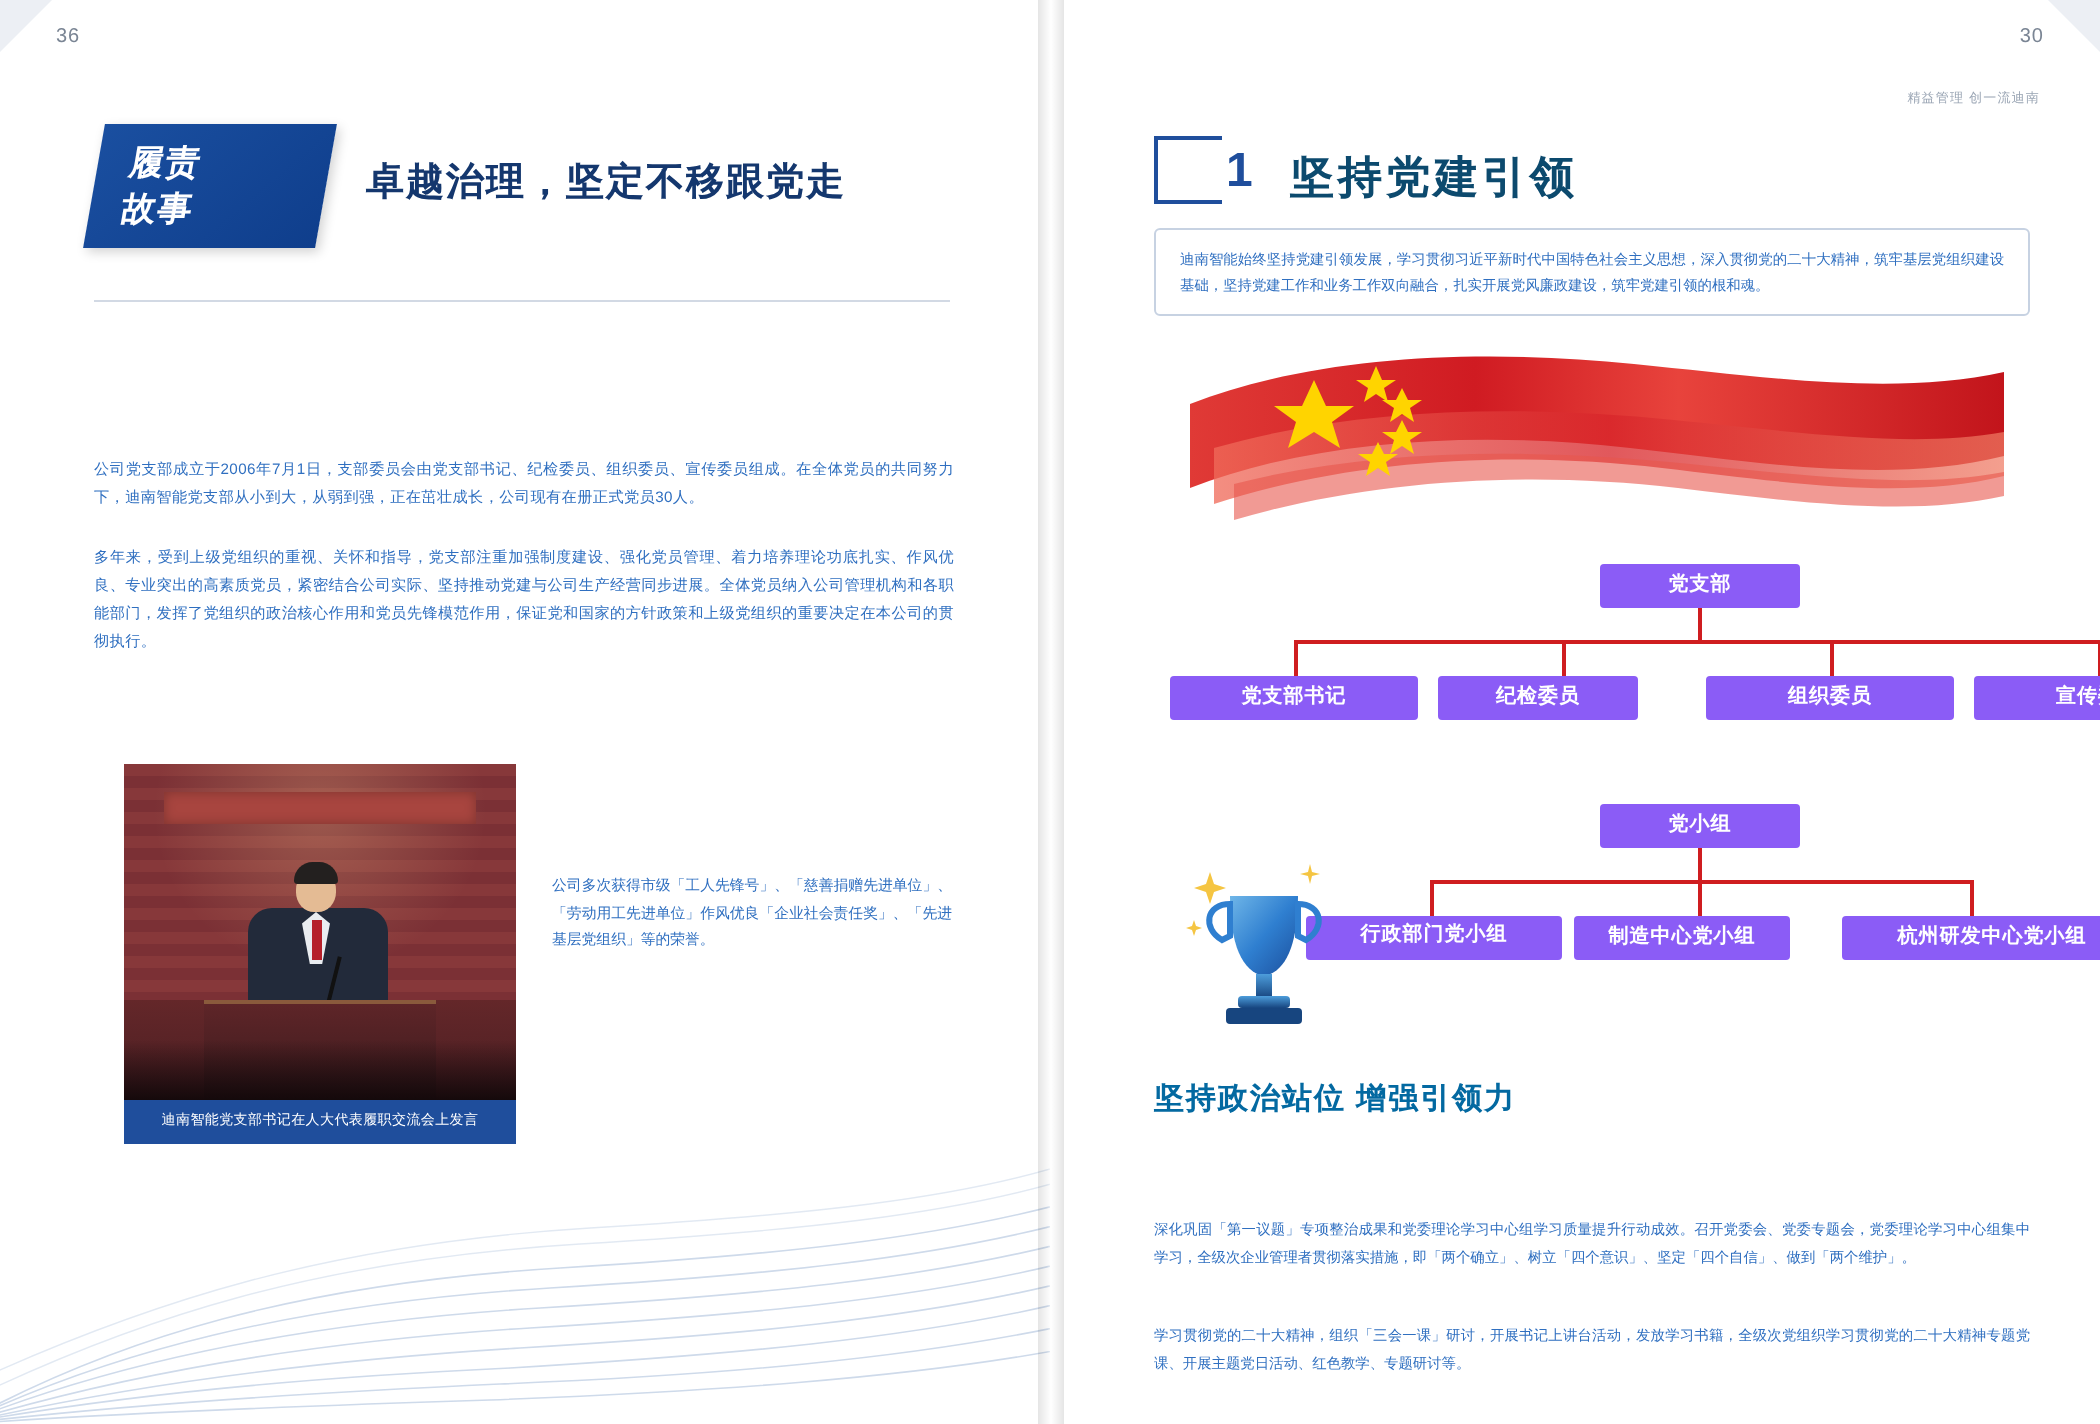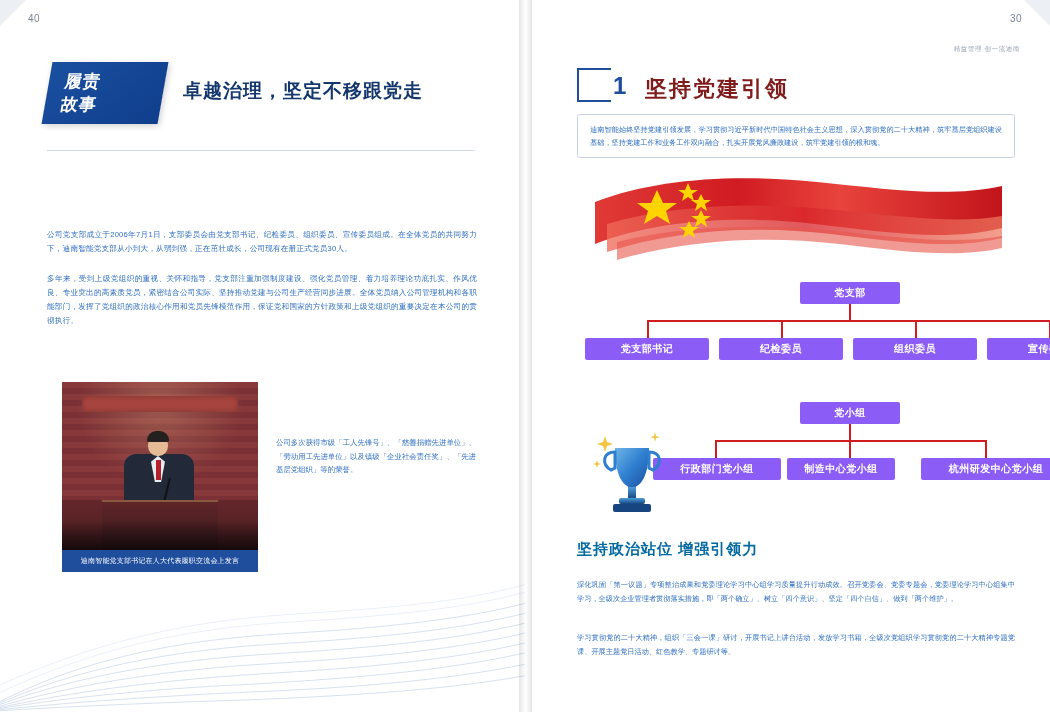--- a/index.html
+++ b/index.html
@@ -206,21 +206,21 @@
     width: 34px; height: 34px;
     border: 2px solid #1f4e9c;
     border-right: none;
   }
   .sec-num {
     position: absolute; left: 88px; top: 72px;
     font-size: 24px; font-weight: bold; color: #1f4e9c;
   }
   .sec-title {
     position: absolute; left: 120px; top: 74px;
-    font-size: 22px; font-weight: bold; color: #7f1d1d; letter-spacing: 2px;
+    font-size: 22px; font-weight: bold; color: #0c4a6e; letter-spacing: 2px;
   }
   .intro-box {
     position: absolute; left: 52px; top: 114px;
     width: 438px; min-height: 44px;
     border: 1px solid #c7d2e2;
     border-radius: 3px;
     padding: 8px 12px;
     font-size: 7.2px;
     line-height: 13px;
     color: #2f6fc0;
@@ -261,33 +261,33 @@
   .sub-underline {
     position: absolute; left: 52px; top: 561px;
     width: 170px; height: 5px;
     background: #e3e9f2;
     z-index: -1;
   }
   .rpara {
     position: absolute; left: 52px;
     width: 438px;
     font-size: 7.2px; line-height: 13.5px;
-    color: #2f6fc0; text-align: justify;
+    color: #2f6fc0; text-align: justify; margin-top: 30px;
   }
   .rp1 { top: 578px; }
   .rp2 { top: 631px; }
 </style>
 </head>
 <body>
 
 <div id="page">
 
   <div class="page-left">
     <div class="corner-tri l"></div>
-    <div class="pnum left">40</div>
+    <div class="pnum left">36</div>
 
     <div class="badge-wrap">
       <div class="badge-outline"></div>
       <div class="badge-blue"></div>
       <div class="badge-text">
         <div>履责</div>
         <div>故事</div>
       </div>
       <div class="badge-title">卓越治理，坚定不移跟党走</div>
     </div>
@@ -303,21 +303,21 @@
       <div class="person-shirt"></div>
       <div class="tie"></div>
       <div class="person-head"></div>
       <div class="person-hair"></div>
       <div class="mic"></div>
       <div class="podium"></div>
       <div class="foreground"></div>
     </div>
     <div class="photo-cap">迪南智能党支部书记在人大代表履职交流会上发言</div>
 
-    <div class="sidepara sp1">公司多次获得市级「工人先锋号」、「慈善捐赠先进单位」、「劳动用工先进单位」以及镇级「企业社会责任奖」、「先进基层党组织」等的荣誉。</div>
+    <div class="sidepara sp1">公司多次获得市级「工人先锋号」、「慈善捐赠先进单位」、「劳动用工先进单位」作风优良「企业社会责任奖」、「先进基层党组织」等的荣誉。</div>
 
     <div class="waves">
       <svg width="525" height="140" viewBox="0 0 525 140" xmlns="http://www.w3.org/2000/svg">
         <g fill="none" stroke="#c9d6e8" stroke-width="0.8" opacity="0.9">
           <path d="M-20,140 C60,96 150,70 280,62 C380,56 470,48 545,26"></path>
           <path d="M-20,140 C55,104 145,80 275,72 C375,66 468,58 545,36"></path>
           <path d="M-20,140 C50,112 140,90 270,82 C370,76 466,68 545,46"></path>
           <path d="M-20,140 C45,120 135,100 265,92 C365,86 464,78 545,56"></path>
           <path d="M-20,140 C40,126 130,110 260,102 C360,96 462,88 545,66"></path>
           <path d="M-20,140 C35,130 125,118 255,112 C355,106 460,98 545,76"></path>
@@ -373,33 +373,33 @@
 
     <div class="nodebox">
       <div class="node" style="left:275px; top:282px; width:100px;">党支部</div>
       <div class="conn" style="left:324px; top:304px; width:2px; height:16px;"></div>
       <div class="conn" style="left:122px; top:320px; width:404px; height:2px;"></div>
       <div class="conn" style="left:122px; top:320px; width:2px; height:18px;"></div>
       <div class="conn" style="left:256px; top:320px; width:2px; height:18px;"></div>
       <div class="conn" style="left:390px; top:320px; width:2px; height:18px;"></div>
       <div class="conn" style="left:524px; top:320px; width:2px; height:18px;"></div>
       <div class="node" style="left:60px; top:338px; width:124px;">党支部书记</div>
-      <div class="node" style="left:194px; top:338px; width:124px;">纪检委员</div>
+      <div class="node" style="left:194px; top:338px; width:100px;">纪检委员</div>
       <div class="node" style="left:328px; top:338px; width:124px;">组织委员</div>
       <div class="node" style="left:462px; top:338px; width:124px;">宣传委员</div>
     </div>
 
     <div class="nodebox">
       <div class="node" style="left:275px; top:402px; width:100px;">党小组</div>
       <div class="conn" style="left:324px; top:424px; width:2px; height:16px;"></div>
       <div class="conn" style="left:190px; top:440px; width:272px; height:2px;"></div>
       <div class="conn" style="left:190px; top:440px; width:2px; height:18px;"></div>
       <div class="conn" style="left:324px; top:440px; width:2px; height:18px;"></div>
       <div class="conn" style="left:460px; top:440px; width:2px; height:18px;"></div>
-      <div class="node" style="left:128px; top:458px; width:128px;">行政部门党小组</div>
+      <div class="node" style="left:128px; top:458px; width:128px;font-family:Liberation Mono, monospace;">行政部门党小组</div>
       <div class="node" style="left:262px; top:458px; width:108px;">制造中心党小组</div>
       <div class="node" style="left:396px; top:458px; width:150px;">杭州研发中心党小组</div>
     </div>
 
     <div class="trophy">
       <svg width="86" height="92" viewBox="0 0 86 92" xmlns="http://www.w3.org/2000/svg">
         <defs>
           <linearGradient id="tg" x1="0" y1="0" x2="1" y2="1">
             <stop offset="0%" stop-color="#6fb6e8"></stop>
             <stop offset="50%" stop-color="#2f7fd0"></stop>

